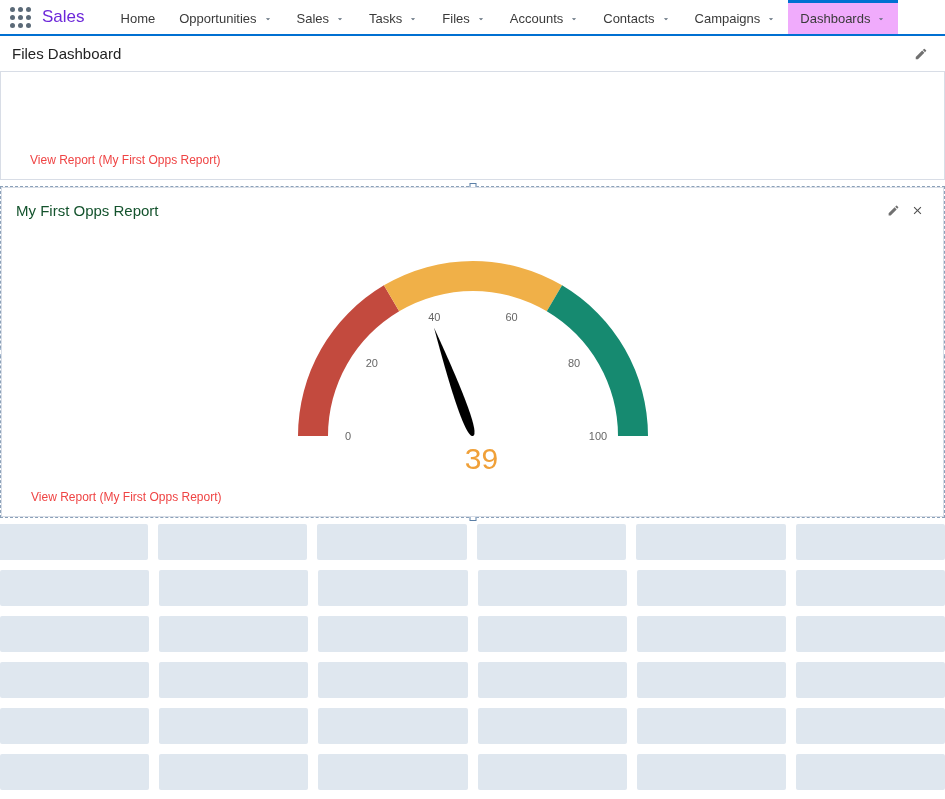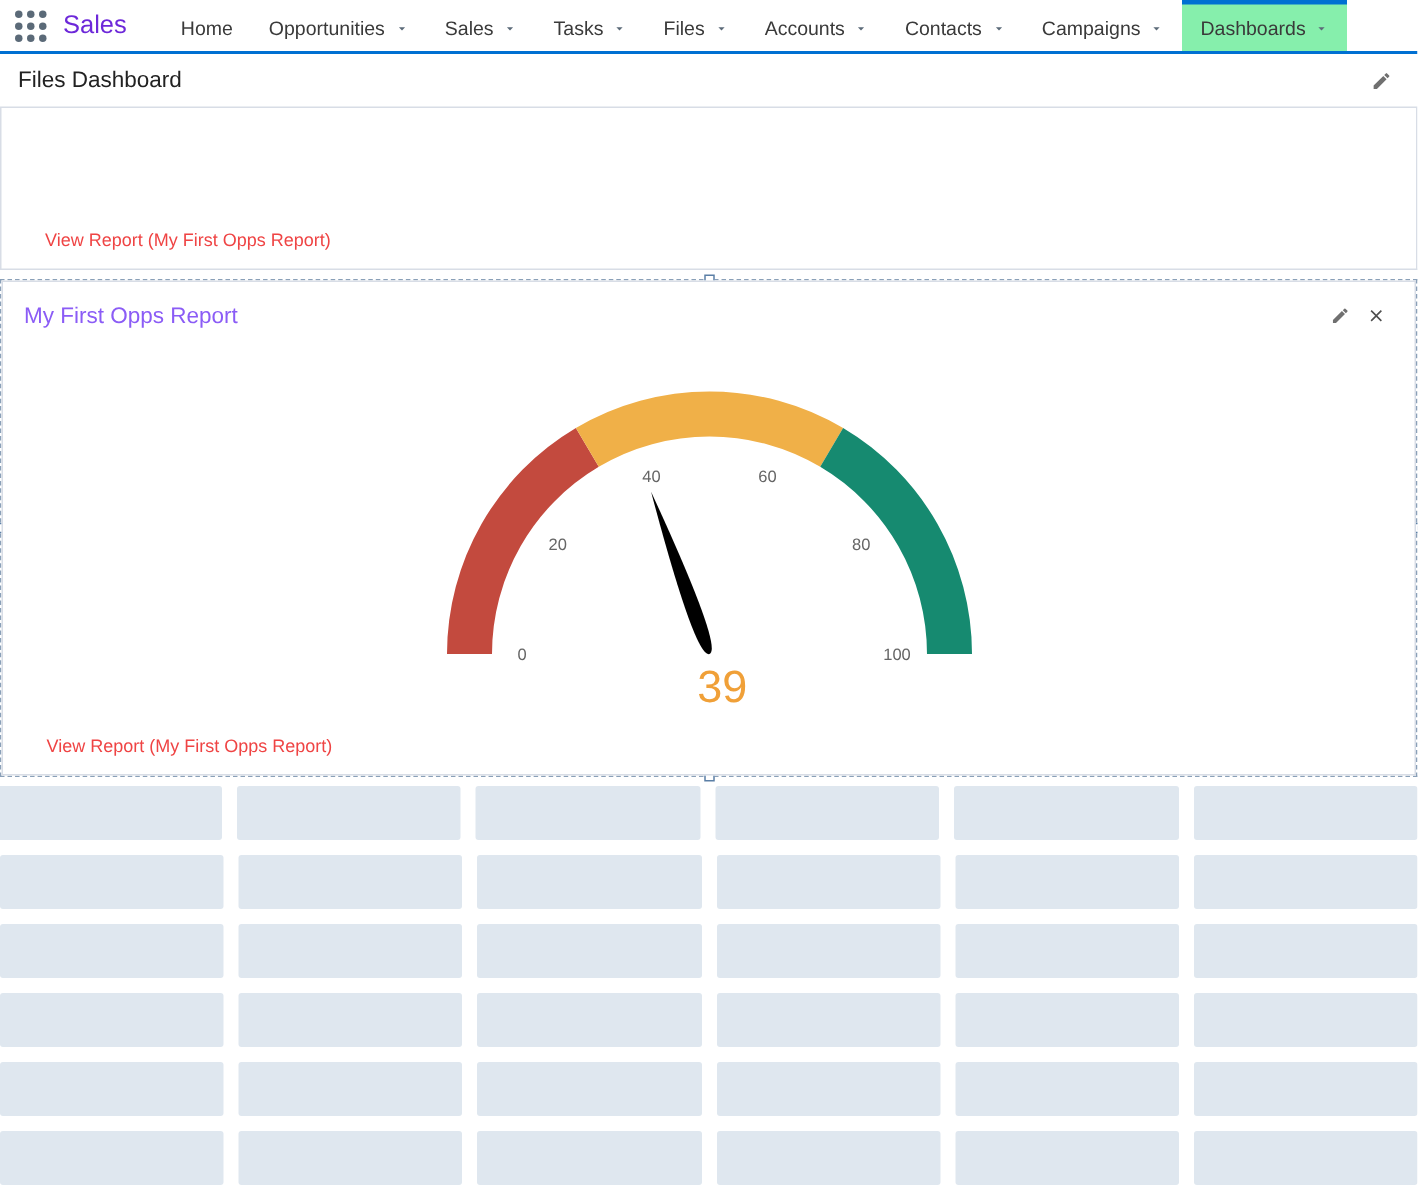--- a/index.html
+++ b/index.html
@@ -19,21 +19,21 @@
     height: 36px;
     border-bottom: 2px solid #0070d2;
     padding: 0 6px 0 8px;
   }
   .app-launcher { width: 24px; height: 24px; display:flex; align-items:center; justify-content:center; cursor:pointer; margin-right:10px;}
   .nine-dots { display:grid; grid-template-columns:repeat(3,5px); grid-template-rows:repeat(3,5px); gap:3px; }
   .nine-dots span { width:5px; height:5px; background:#5b6a78; border-radius:50%; }
   .app-name { font-size:17px; font-weight:400; color:#6d28d9; margin-right:24px; }
   .nav-items { display:flex; align-items:center; height:100%; flex:1; }
   .nav-item { display:flex; align-items:center; gap:6px; padding:0 12px; height:100%; color:#3a3a3a; cursor:pointer; font-size:13px; border-top:3px solid transparent;text-align:right; }
-  .nav-item.active { background:#86efac; border-top-color:#0070d2; }
+  .nav-item.active { background:#f0abfc; border-top-color:#0070d2; }
   .chev { width:10px; height:10px; }
   .chev svg { display:block; }
 
   
   .dash-title {
     display:flex; align-items:center; height:36px; padding:0 12px;
     border-bottom:1px solid #d8dde6;
   }
   .dash-title span { font-size:15px; color:#222; }
   .dash-title .spacer { flex:1; }
@@ -59,21 +59,21 @@
   .sel-e { top:50%; right:-4px; transform:translateY(-50%);}
 
   
   .widget-gauge {
     border:1px solid #d8dde6;
     background:#fff;
     height:330px;
     position:relative;
   }
   .widget-head { display:flex; align-items:center; padding:10px 14px 0 14px; }
-  .widget-head .title { font-size:15px; color:#8b5cf6; }
+  .widget-head .title { font-size:15px; color:#14532d; }
   .widget-head .spacer { flex:1; }
   .gauge-area { display:flex; justify-content:center; align-items:flex-start; margin-top:14px; }
   .gauge-svg { width:370px; height:230px; }
   .gauge-value { text-align:center; font-size:30px; font-weight:500; margin-top:-24px;padding-left:18px; }
   .widget-gauge .view-link { bottom:12px; }
 
   
   .placeholder-grid {
     margin-top:6px;
     padding:0 0 0 0;

